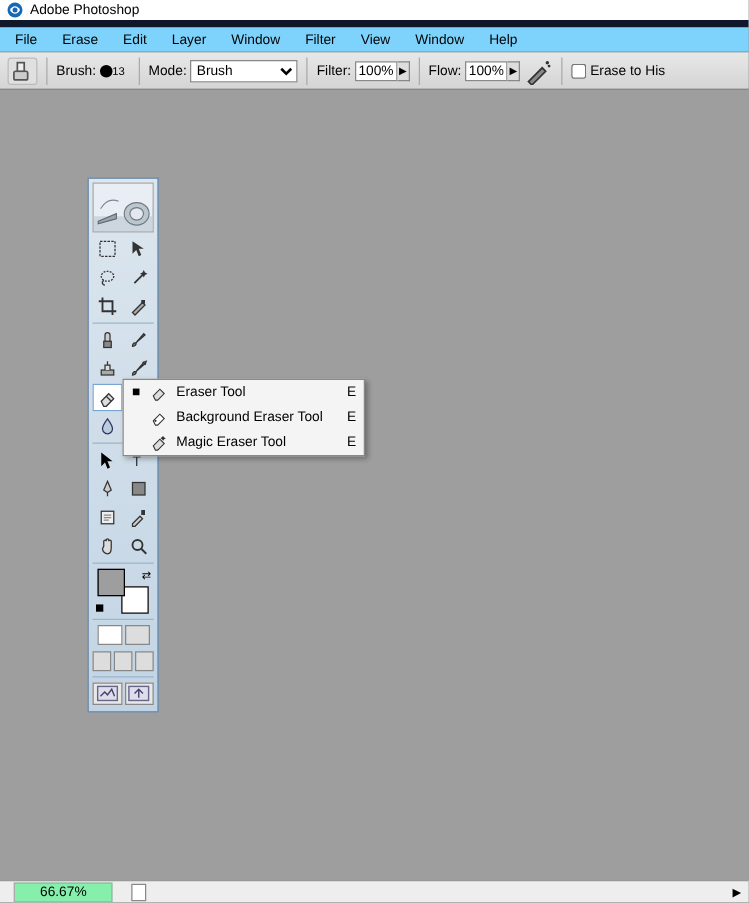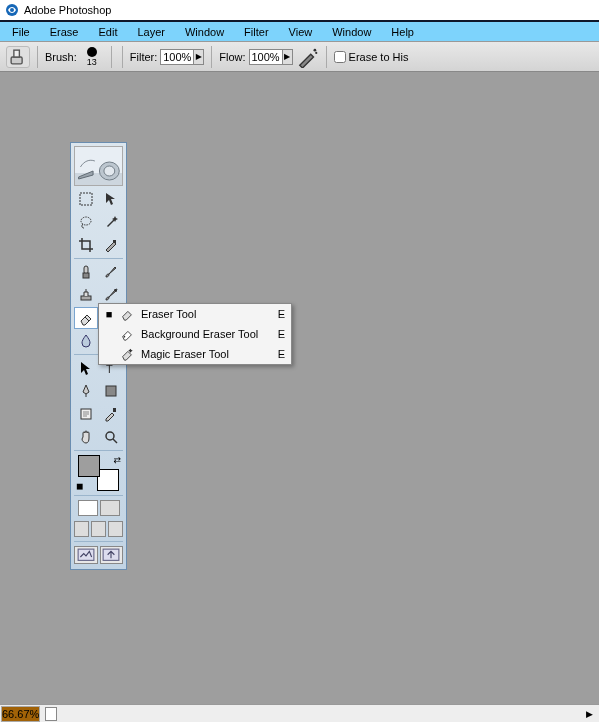--- a/index.html
+++ b/index.html
@@ -1,25 +1,25 @@
 <!DOCTYPE html>
 <html><head>
 <meta charset="utf-8">
 <style>
 *{box-sizing:border-box;margin:0;padding:0;font-family:Tahoma,sans-serif;font-size:11px}
 body{width:599px;height:722px;background:#9e9e9e;overflow:hidden;position:relative}
-.titlebar{height:22px;background:#fff;display:flex;align-items:center;padding:0 4px;border-bottom:2px solid #0f172a}
+.titlebar{height:22px;background:#fff;display:flex;align-items:center;padding:0 4px;border-bottom:6px solid #0f172a}
 .titlebar .logo{width:16px;height:16px;margin-right:4px;display:inline-flex;align-items:center;justify-content:center}
 .menubar{height:20px;background:#7dd3fc;display:flex;align-items:center;padding:0 2px;border-bottom:1px solid #999}
 .menubar span{padding:2px 10px;cursor:default}
 .optbar{height:30px;background:linear-gradient(#e8e8e8,#d4d4d4);display:flex;align-items:center;padding:0 6px;border-bottom:1px solid #888;gap:4px}
 .optbar .grp{display:flex;align-items:center;gap:3px}
 .optbar .sep{width:1px;height:22px;background:#aaa;margin:0 3px}
 .tool-icon{width:24px;height:22px;border:1px solid #bbb;border-radius:3px;background:#e0e0e0;display:inline-flex;align-items:center;justify-content:center}
-.brush-dot{display:inline-flex;flex-direction:column;align-items:center;width:24px}
+.brush-dot{display:inline-flex;flex-direction:row;align-items:center;width:24px}
 .brush-dot .dot{width:10px;height:10px;background:#000;border-radius:50%}
 .brush-dot .sz{font-size:9px}
 select{height:18px;font-size:11px;border:1px solid #888;background:#fff}
 .pct-box{display:flex;align-items:flex-start}
 .pct-box input{width:34px;height:16px;border:1px solid #888;text-align:right;padding-right:2px}
 .pct-box .arr{width:10px;height:16px;border:1px solid #888;border-left:0;background:#ddd;font-size:8px;display:flex;align-items:center;justify-content:center}
 .chk{display:flex;align-items:center;gap:3px}
 .chk input{width:12px;height:12px}
 .canvas-area{position:absolute;top:72px;left:0;right:0;bottom:18px;background:#9e9e9e}
 .toolbox{position:absolute;left:70px;top:142px;width:57px;background:linear-gradient(#dce6ee,#c2d4e4);border:1px solid #6a8db0;padding:2px}
@@ -39,21 +39,21 @@
 .mode-row .mbox{width:20px;height:16px;border:1px solid #888;background:#ddd}
 .img-row{grid-column:1/3;display:flex;justify-content:center;gap:2px;padding:2px 0}
 .img-row .ibox{width:24px;height:18px;border:1px solid #888;background:#e8e8e8;display:flex;align-items:center;justify-content:center}
 .flyout{position:absolute;left:98px;top:303px;width:194px;background:#f4f4f4;border:1px solid #888;box-shadow:2px 2px 4px rgba(0,0,0,.3)}
 .fly-item{display:flex;align-items:center;height:20px;padding:0 6px;gap:6px}
 .fly-item .mark{width:8px;text-align:center}
 .fly-item .ico{width:16px;display:flex;justify-content:center}
 .fly-item .lbl{flex:1}
 .fly-item .key{width:12px;text-align:right}
 .statusbar{position:absolute;bottom:0;left:0;right:0;height:18px;background:#eeeeee;border-top:1px solid #999;display:flex;align-items:center}
-.statusbar .zoom{border:1px solid #aaa;background:#a16207;padding:1px 0;margin:1px}
+.statusbar .zoom{border:1px solid #aaa;background:#86efac;padding:1px 20px;margin:11px}
 .statusbar .doc-icon{margin-left:4px;width:12px;height:14px;border:1px solid #888;background:#fff}
 .statusbar .expand{margin-left:auto;margin-right:6px;font-size:9px}
 .airbrush-icon{width:22px;height:18px;display:flex;align-items:center;justify-content:center}
 </style>
 </head>
 <body>
 
 <div class="titlebar">
   <span class="logo">
     <svg viewBox="0 0 16 16">
@@ -86,20 +86,26 @@
   </span>
   <div class="sep"></div>
   <div class="grp">
     <span>Brush:</span>
     <span class="brush-dot">
       <span class="dot"></span>
       <span class="sz">13</span>
     </span>
   </div>
   <div class="sep"></div>
+  <div class="grp">
+    <span>Mode:</span>
+    <select style="width:86px">
+      <option>Brush</option>
+    </select>
+  </div>
   <div class="sep"></div>
   <div class="grp">
     <span>Filter:</span>
     <span class="pct-box">
       <input value="100%" style="">
       <span class="arr">▶</span>
     </span>
   </div>
   <div class="sep"></div>
   <div class="grp">

